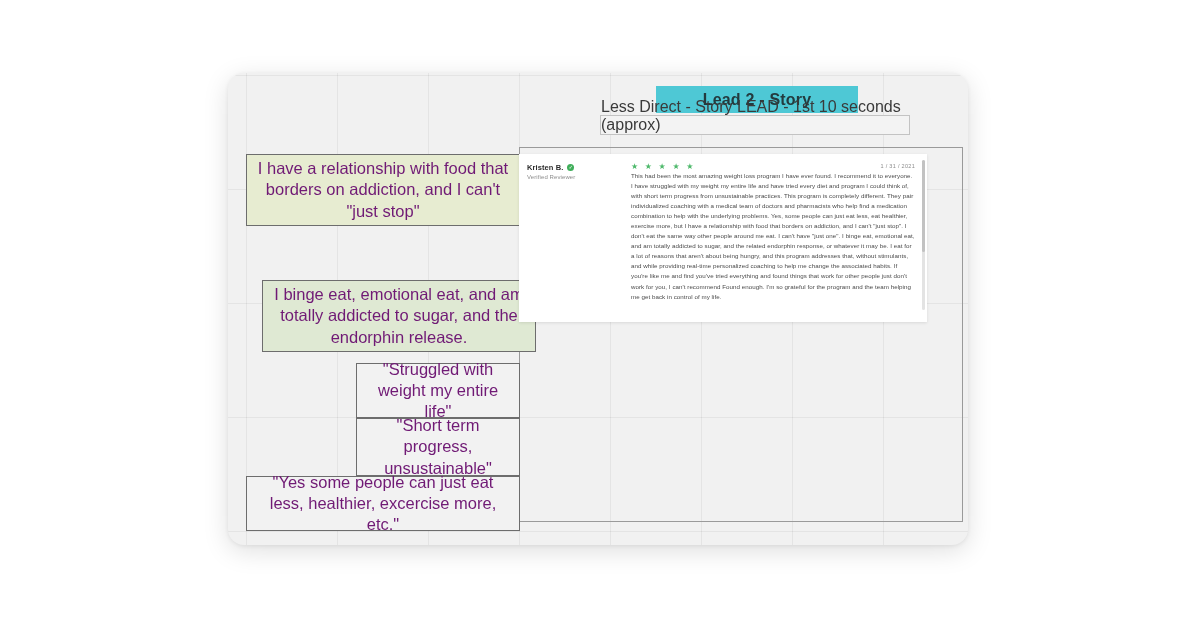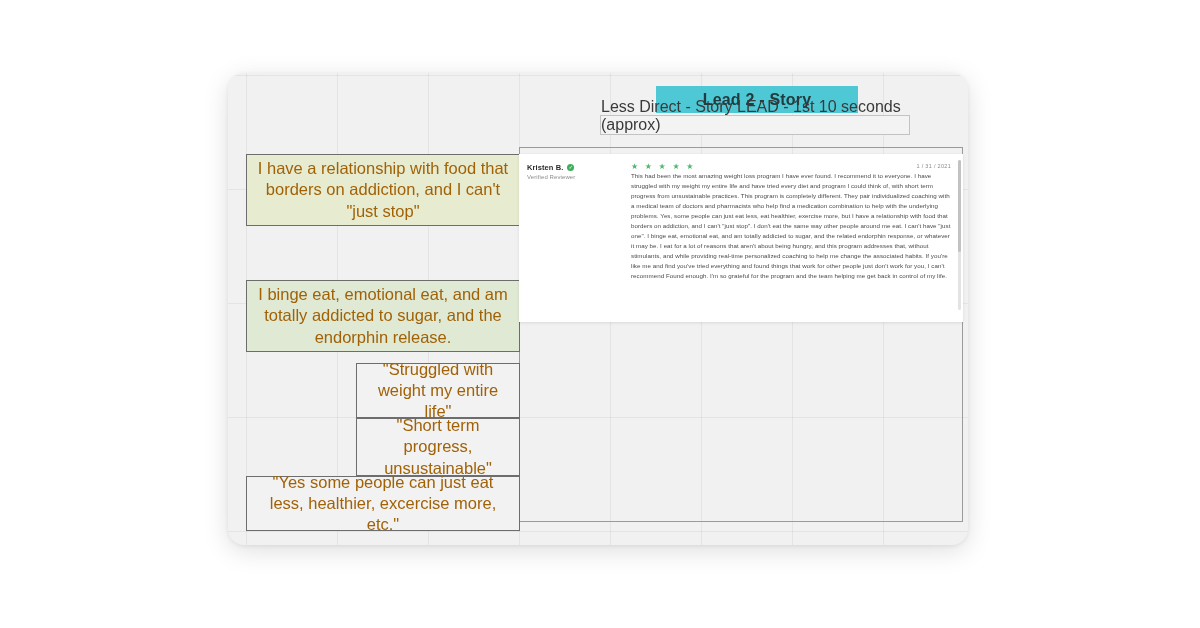--- a/index.html
+++ b/index.html
@@ -45,34 +45,34 @@
     display:flex;align-items:flex-end;justify-content:center;
     font-size:16px;color:#3a3a3a;
   }
 
   
   .note{
     position:absolute;box-sizing:border-box;
     border:1px solid #6d6d6d;
     display:flex;align-items:center;justify-content:center;
     text-align:center;line-height:1.28;
-    color:#a16207;font-size:16.5px;
+    color:#701a75;font-size:16.5px;
     padding:4px 7px;
     font-family:"Liberation Sans", sans-serif;
   }
   #note-1{left:18px;top:81px;width:274px;height:72px;background:#e7ecd1;}
   #note-2{left:18px;top:153px;width:274px;height:54px;background:#f2f2f2;}
-  #note-3{left:18px;top:207px;width:274px;height:72px;background:#dfe9d3;}
+  #note-3{left:34px;top:207px;width:274px;height:72px;background:#dfe9d3;}
   #note-4{left:128px;top:290px;width:164px;height:55px;background:#f2f2f2;}
   #note-5{left:128px;top:345px;width:164px;height:58px;background:#f2f2f2;}
   #note-6{left:18px;top:403px;width:274px;height:55px;background:#f2f2f2;}
 
   
   #review{
-    position:absolute;left:291px;top:81px;width:444px;height:168px;
+    position:absolute;left:291px;top:81px;width:408px;height:168px;
     background:#ffffff;
     box-shadow:0 1px 3px rgba(0,0,0,.10);
     display:flex;
   }
   #rv-left{width:112px;flex:0 0 112px;padding:9px 0 0 8px;box-sizing:border-box;}
   .rv-name-row{display:flex;align-items:center;gap:4px;}
   .rv-name{font-size:7.5px;font-weight:bold;color:#2b2b2b;letter-spacing:.1px;}
   .verified-badge{
     width:7px;height:7px;border-radius:50%;background:#3fae5a;
     display:inline-flex;align-items:center;justify-content:center;

